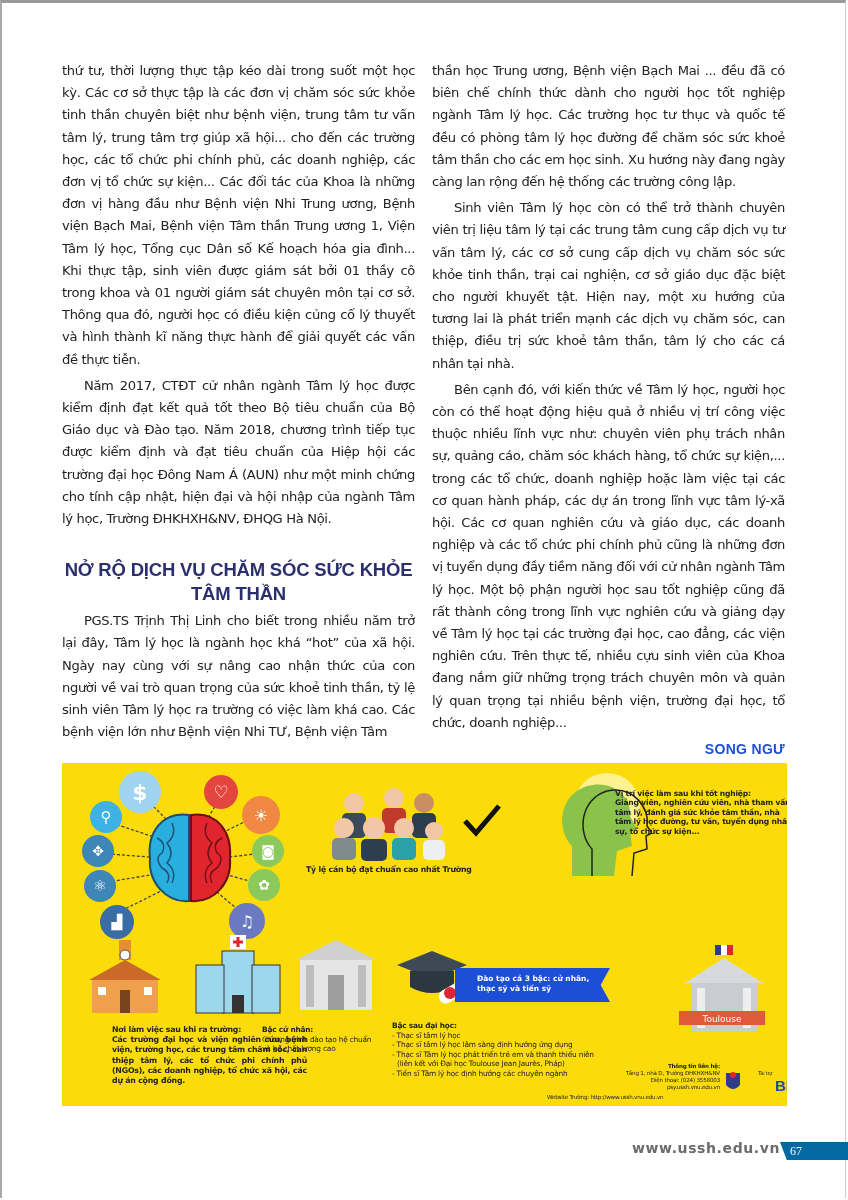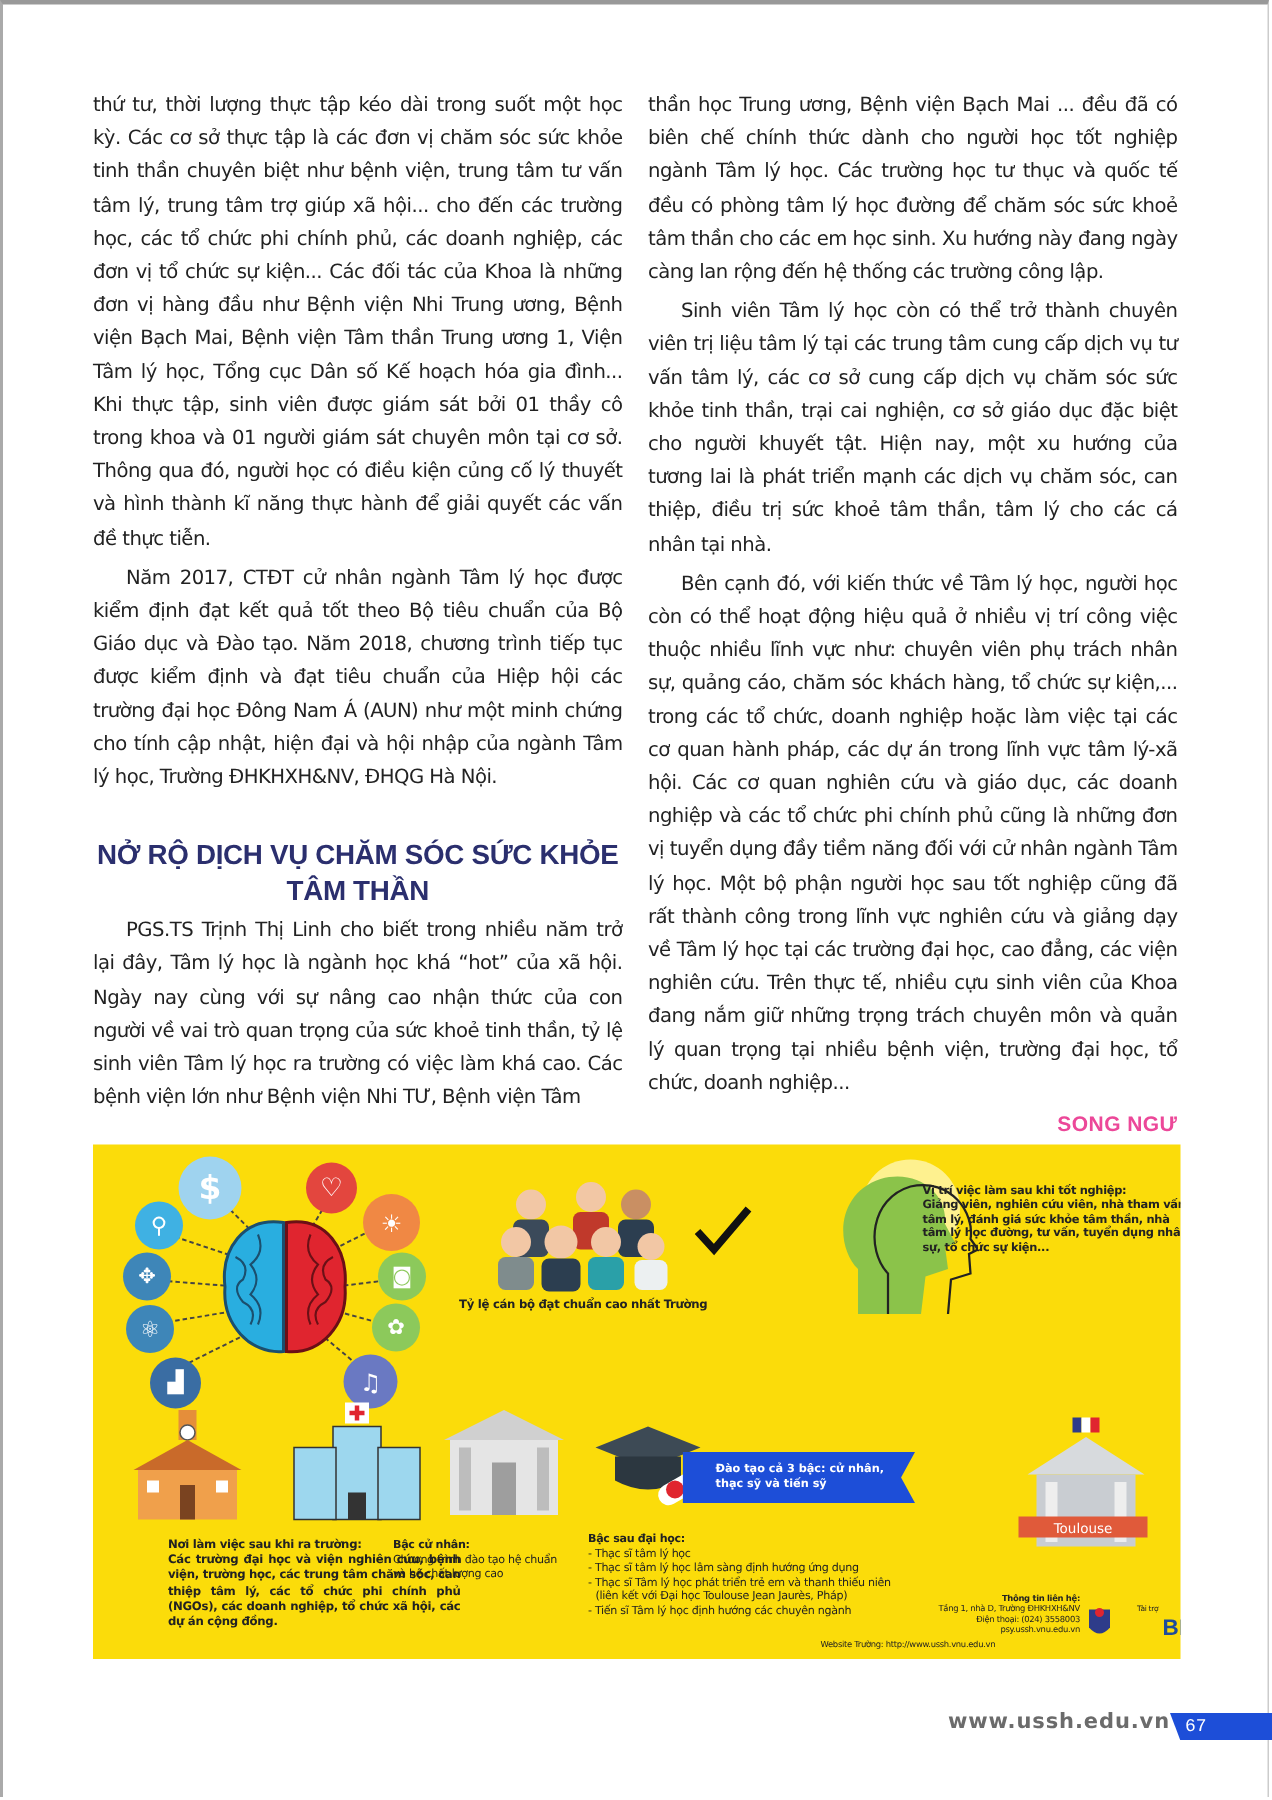--- a/index.html
+++ b/index.html
@@ -4,29 +4,29 @@
 <style>
   html,body{margin:0;padding:0;}
   body{width:848px;height:1200px;background:#fff;position:relative;overflow:hidden;font-family:"DejaVu Sans",sans-serif;}
   .frame{position:absolute;left:0;top:0;width:846px;height:1198px;border-top:3px solid #999;border-left:2px solid #aaa;border-right:1px solid #ccc;box-sizing:border-box;}
   .col{position:absolute;top:60px;font-family:"DejaVu Sans",sans-serif;font-size:13.1px;line-height:22.2px;color:#222;text-align:justify;letter-spacing:-0.35px;}
   .col.left{left:62px;width:353px;}
   .col.right{left:432px;width:353px;}
   .col p{margin:0 0 4px 0;}
   .col p.indent{text-indent:22px;}
   .heading{font-family:"Liberation Sans",sans-serif;font-weight:bold;color:#2b2f6e;font-size:18.5px;line-height:24px;margin:28px 0 4px 0;letter-spacing:-0.2px;text-align:center;}
-  .signature{text-align:right;font-family:"Liberation Sans",sans-serif;font-weight:bold;font-size:14px;margin-top:2px;color:#ec4899;letter-spacing:0.3px;}
+  .signature{text-align:right;font-family:"Liberation Sans",sans-serif;font-weight:bold;font-size:14px;margin-top:2px;color:#1d4ed8;letter-spacing:0.3px;}
 
   .info{position:absolute;left:62px;top:763px;width:725px;height:343px;background:#fbdc0a;overflow:hidden;}
   .info .title{position:absolute;left:243px;top:118px;font-family:"DejaVu Sans",sans-serif;font-weight:bold;font-size:47px;color:#111;letter-spacing:-0.5px;white-space:nowrap;}
   .circle{position:absolute;border-radius:50%;display:flex;align-items:center;justify-content:center;color:#fff;font-weight:bold;font-family:"DejaVu Sans",sans-serif;}
   .small{position:absolute;font-family:"DejaVu Sans",sans-serif;font-size:7.4px;line-height:9.6px;color:#222;letter-spacing:-0.2px;}
   .banner{position:absolute;left:393px;top:205px;width:155px;height:34px;background:#1d4ed8;clip-path:polygon(0 0,100% 0,94% 50%,100% 100%,0 100%);color:#fff;font-size:7.5px;line-height:10px;padding:6px 8px 0 22px;box-sizing:border-box;font-weight:bold;}
   .footer-url{position:absolute;left:632px;top:1140px;font-family:"DejaVu Sans",sans-serif;font-weight:bold;font-size:14px;color:#6b6b6b;letter-spacing:0.6px;}
-  .page-num{position:absolute;left:780px;top:1142px;width:68px;height:18px;background:#1d4ed8;clip-path:polygon(0 0,100% 0,100% 100%,10% 100%);color:#fff;font-family:Liberation Mono, monospace;font-size:12px;line-height:18px;padding-left:10px;box-sizing:border-box;}
+  .page-num{position:absolute;left:780px;top:1142px;width:68px;height:18px;background:#0369a1;clip-path:polygon(0 0,100% 0,100% 100%,10% 100%);color:#fff;font-family:Liberation Serif, serif;font-size:12px;line-height:18px;padding-left:10px;box-sizing:border-box;}
 </style>
 </head>
 <body>
 
 <div class="frame"></div>
 
 <div class="col left">
   <p>thứ tư, thời lượng thực tập kéo dài trong suốt một học kỳ. Các cơ sở thực tập là các đơn vị chăm sóc sức khỏe tinh thần chuyên biệt như bệnh viện, trung tâm tư vấn tâm lý, trung tâm trợ giúp xã hội... cho đến các trường học, các tổ chức phi chính phủ, các doanh nghiệp, các đơn vị tổ chức sự kiện... Các đối tác của Khoa là những đơn vị hàng đầu như Bệnh viện Nhi Trung ương, Bệnh viện Bạch Mai, Bệnh viện Tâm thần Trung ương 1, Viện Tâm lý học, Tổng cục Dân số Kế hoạch hóa gia đình... Khi thực tập, sinh viên được giám sát bởi 01 thầy cô trong khoa và 01 người giám sát chuyên môn tại cơ sở. Thông qua đó, người học có điều kiện củng cố lý thuyết và hình thành kĩ năng thực hành để giải quyết các vấn đề thực tiễn.</p>
   <p class="indent">Năm 2017, CTĐT cử nhân ngành Tâm lý học được kiểm định đạt kết quả tốt theo Bộ tiêu chuẩn của Bộ Giáo dục và Đào tạo. Năm 2018, chương trình tiếp tục được kiểm định và đạt tiêu chuẩn của Hiệp hội các trường đại học Đông Nam Á (AUN) như một minh chứng cho tính cập nhật, hiện đại và hội nhập của ngành Tâm lý học, Trường ĐHKHXH&amp;NV, ĐHQG Hà Nội.</p>
   <div class="heading">NỞ RỘ DỊCH VỤ CHĂM SÓC SỨC KHỎE TÂM THẦN</div>

